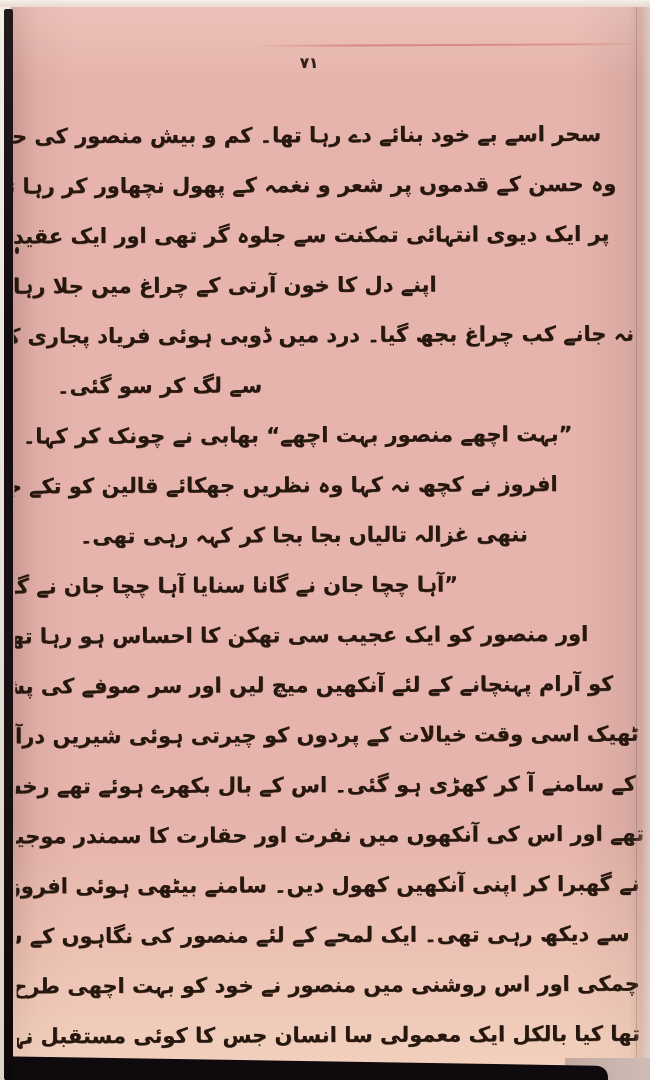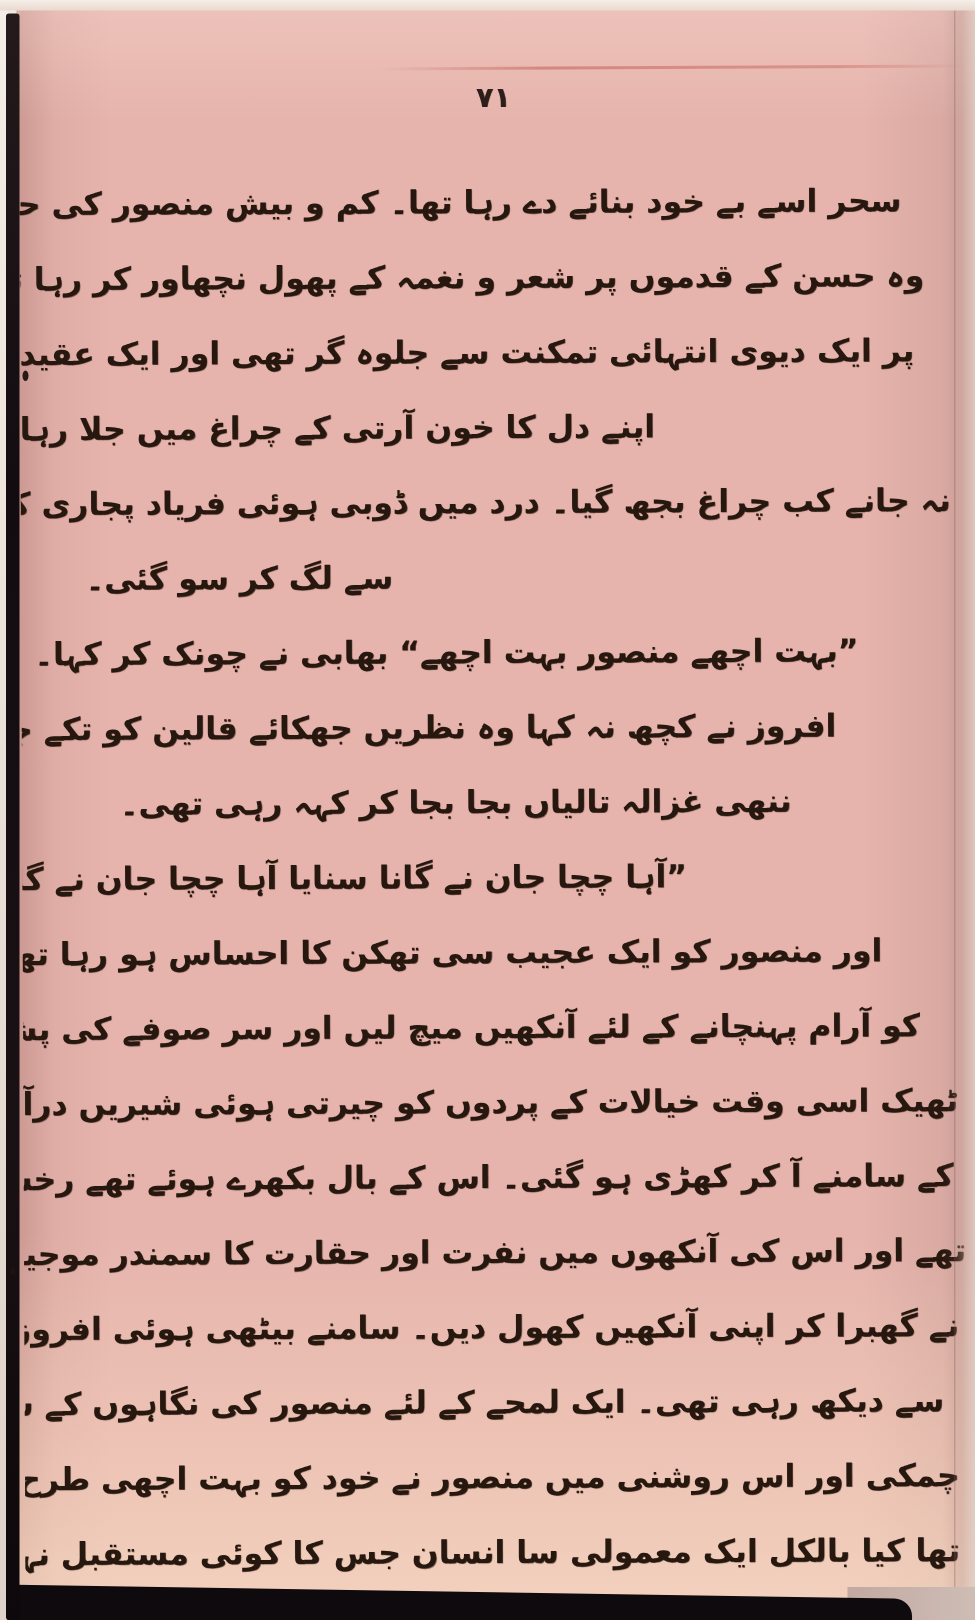--- a/index.html
+++ b/index.html
@@ -40,22 +40,22 @@
     background:#0f0a0d;transform:rotate(0.9deg);border-radius:4px 12px 0 0;}
   .scratch{position:absolute;top:44px;left:252px;width:392px;height:2px;
     transform:rotate(-0.3deg);
     background:linear-gradient(90deg, rgba(186,70,64,0), rgba(186,70,64,.45) 28%,
       rgba(186,70,64,.35) 78%, rgba(186,70,64,0));}
   .speck1{position:absolute;left:15px;top:247px;width:4px;height:7px;background:#2a1a16;border-radius:50%;}
   .speck2{position:absolute;left:7px;top:845px;width:3px;height:5px;background:#20130f;border-radius:50%;}
 
   
   .pagenum{
-    position:absolute;top:48px;left:288px;width:60px;text-align:center;
-    font-size:19px;font-weight:bold;color:#2c1e1a;
+    position:absolute;top:48px;left:268px;width:60px;text-align:center;
+    font-size:15px;font-weight:bold;color:#2c1e1a;
     text-shadow:.3px .3px .4px rgba(40,20,10,.55);
   }
 
   
   .textblock{
     position:absolute;top:106px;left:4px;right:7px;
     transform:rotate(-0.25deg);
   }
   .line{
     height:50px;line-height:47px;

